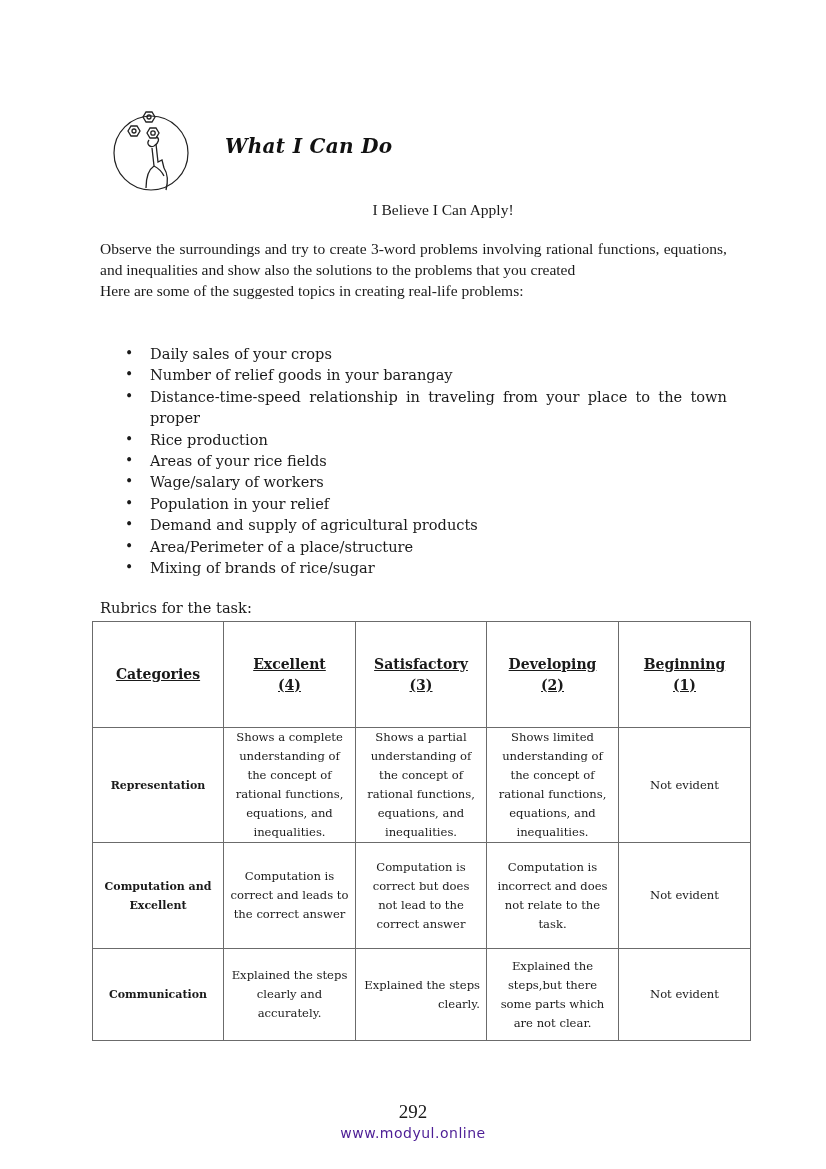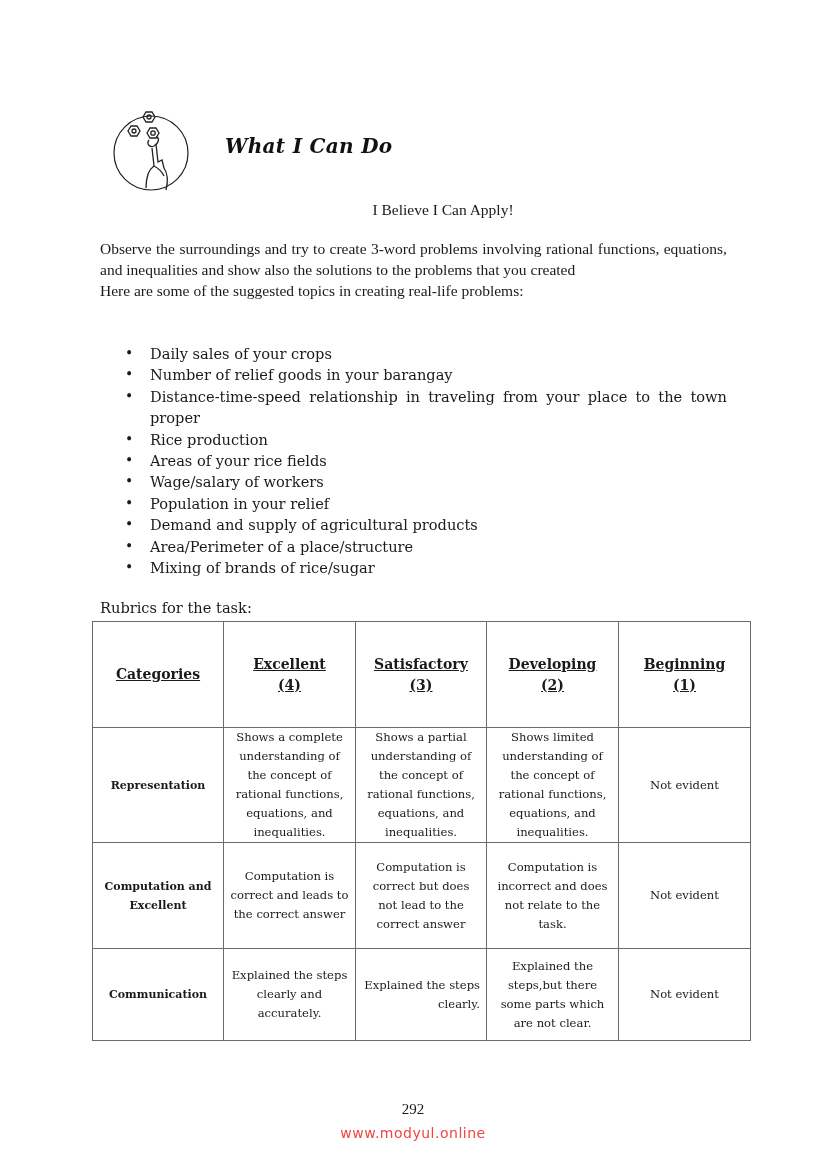--- a/index.html
+++ b/index.html
@@ -23,24 +23,24 @@
                  border-collapse: collapse; table-layout: fixed; }
   #rubric td, #rubric th { border: 1.2px solid #6b6b6b; text-align: center; vertical-align: middle;
                            font-size: 11.6px; line-height: 19px; padding: 0 6px; font-weight: normal; }
   #rubric th { height: 105px; font-size: 14px; font-weight: bold; line-height: 21px; }
   #rubric th span { text-decoration: underline; }
   #rubric tr.r1 td { height: 105px; }
   #rubric tr.r2 td { height: 105px; }
   #rubric tr.r3 td { height: 91px; }
   #rubric td.cat { font-weight: bold; font-size: 11px; }
   #rubric td.left { text-align: right; }
-  #pagenum { left: 0; width: 826px; top: 1101px; text-align: center; font-size: 15px;
+  #pagenum { left: 0; width: 826px; top: 1101px; text-align: center; font-size: 19px;
              font-family: "Liberation Serif", serif; }
   #watermark { left: 0; width: 826px; top: 1125px; text-align: center; font-size: 14px;
-               font-family: "DejaVu Sans", sans-serif; color: #ef4444; letter-spacing: 0.5px; }
+               font-family: "DejaVu Sans", sans-serif; color: #4c1d95; letter-spacing: 0.5px; }
 </style>
 </head>
 <body>
 
 <div id="icon" class="abs">
   <svg width="78" height="84" viewBox="0 0 78 84">
     <circle cx="39" cy="43" r="37" fill="none" stroke="#222" stroke-width="1.2"></circle>
     <g fill="none" stroke="#222" stroke-width="1.3">
       <polygon points="34,2 40,2 43,7 40,12 34,12 31,7"></polygon>
       <circle cx="37" cy="7" r="2"></circle>

